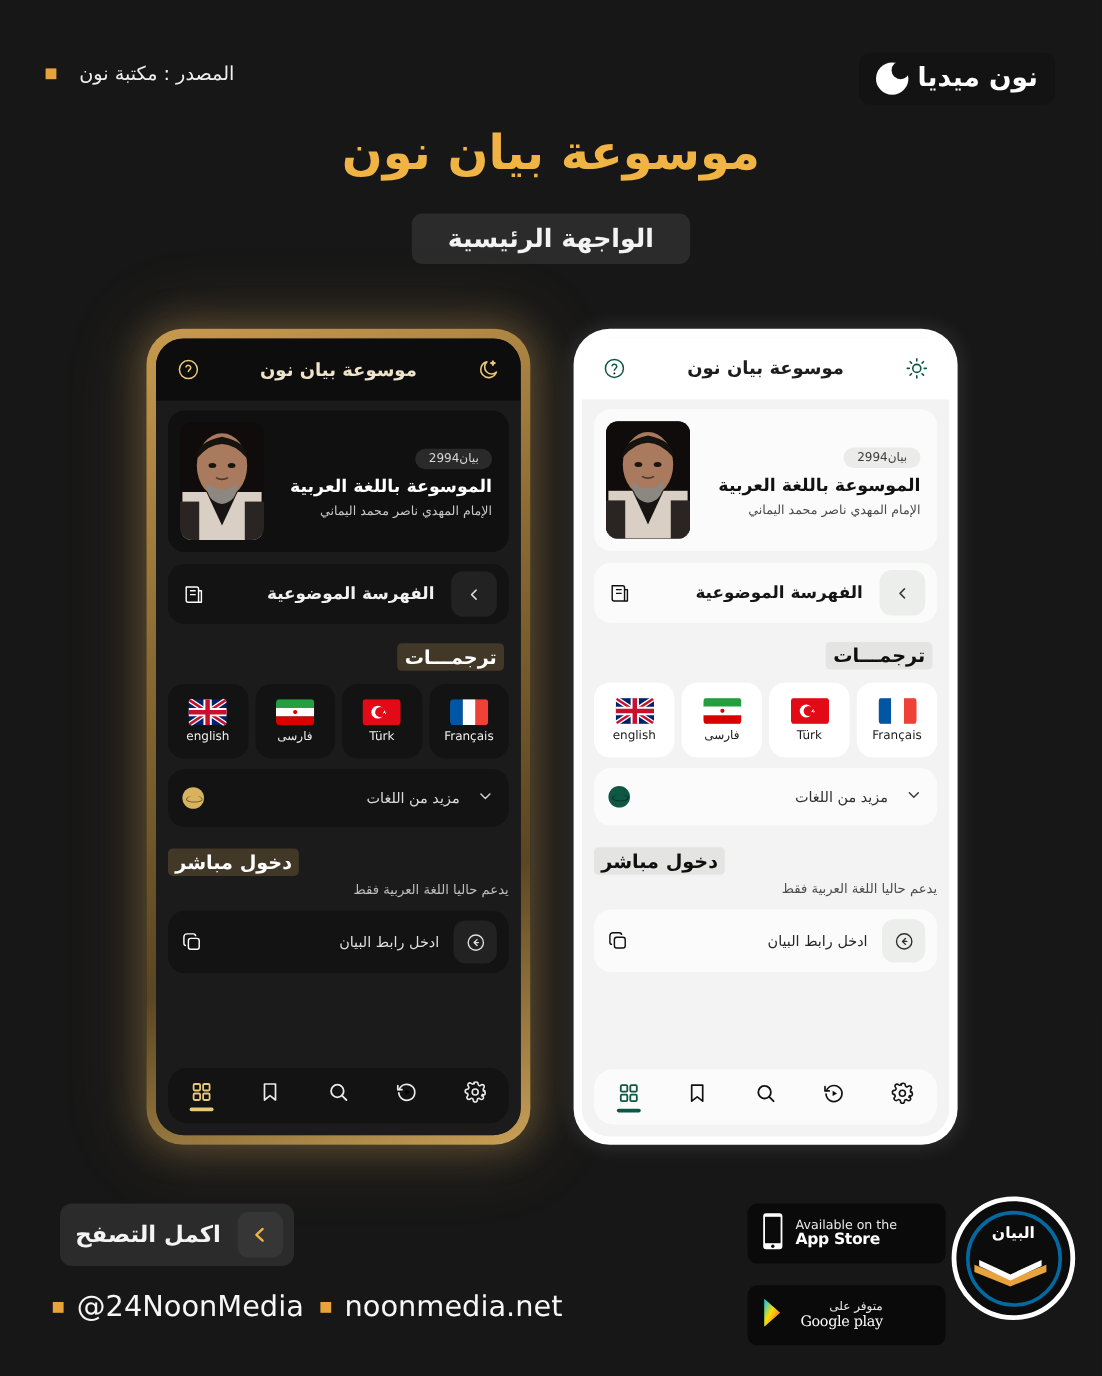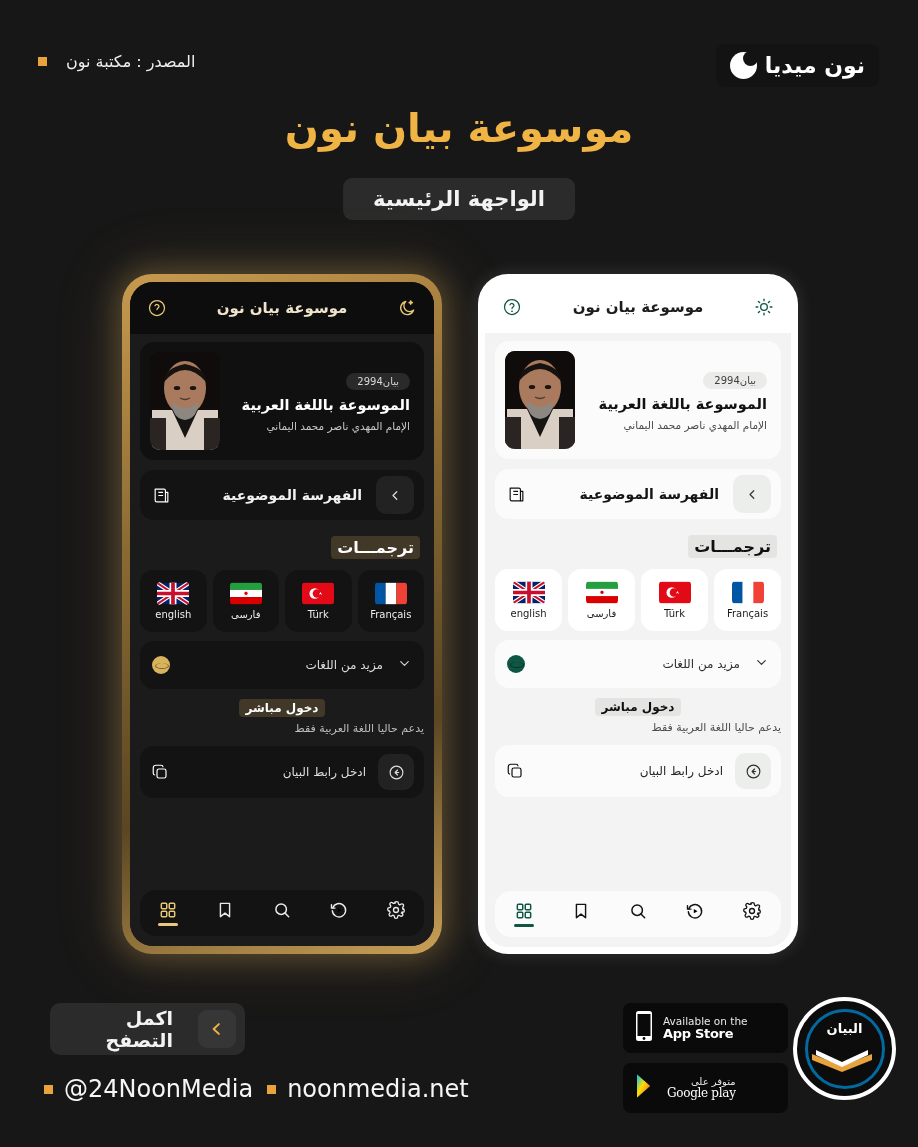--- a/index.html
+++ b/index.html
@@ -193,21 +193,21 @@
   .dark .globe { background:#d8b25c; }
   .light .globe { background:#0e5745; }
   .globe::after {
     content:""; position:absolute; left:3px; top:7px; width:12px; height:5px;
     border-radius:50%; border:1.2px solid rgba(0,0,0,.45); border-top:none;
   }
   .dark .more-row .caret svg { stroke:#cfcfcf; fill:none; }
   .light .more-row .caret svg { stroke:#3a3a3a; fill:none; }
 
   
-  .direct-head { margin-top:10px; text-align:center; font-size:12px; font-weight:bold; }
+  .direct-head { margin-top:18px; text-align:left; font-size:16px; font-weight:bold; }
   .direct-head .hl { display:inline-block; padding:2px 6px; border-radius:4px; }
   .dark .direct-head { color:#ffffff; }
   .dark .direct-head .hl { background:#413828; }
   .light .direct-head { color:#0f0f0f; }
   .light .direct-head .hl { background:#e4e5e3; }
   .direct-sub { text-align:right; font-size:11px; margin-top:5px; padding-left:2px; }
   .dark .direct-sub { color:#bdbdbd; }
   .light .direct-sub { color:#4d4d4d; }
 
   .link-row {
@@ -247,39 +247,39 @@
   .nav-underline { width:20px; height:2.5px; border-radius:2px; }
   .dark .nav-item.active .nav-underline { background:#e9c877; }
   .light .nav-item.active .nav-underline { background:#0e5745; }
   .nav-item:not(.active) .nav-underline { background:transparent; }
 
   
   .footer { position:absolute; left:0; top:985px; width:918px; height:162px; }
   .browse-btn {
     position:absolute; left:50px; top:18px;
     width:195px; height:52px; border-radius:10px; background:#2b2b2b;
-    display:flex; flex-direction:row-reverse; align-items:center; padding:8px 9px; gap:19px;
+    display:flex; flex-direction:row-reverse; align-items:center; padding:8px 9px; gap:8px;
   }
   .browse-btn .btxt { flex:1; text-align:right; color:#f4f4f4; font-size:19px; font-weight:bold; padding-right:6px;}
   .browse-btn .bchev {
     width:38px; height:38px; border-radius:9px; background:#363636;
     display:flex; align-items:center; justify-content:center;
   }
   .browse-btn .bchev svg { stroke:#f0b445; fill:none; }
 
   .handles {
     position:absolute; left:44px; top:1075px - 985px;
     top:90px;
     display:flex; flex-direction:row-reverse; align-items:center; gap:14px;
     direction:rtl;
   }
   .handles .h-item { display:flex; flex-direction:row-reverse; align-items:center; gap:11px; }
   .handles .h-text { color:#f6f6f6; font-size:24px; direction:ltr; }
 
-  .store-col { position:absolute; right:130px; top:18px; display:flex; flex-direction:column; gap:10px; }
+  .store-col { position:absolute; right:130px; top:18px; display:flex; flex-direction:column; gap:18px; }
   .store-badge {
     width:165px; height:50px; background:#0a0a0a; border-radius:8px;
     display:flex; align-items:center; gap:9px; padding:0 11px; direction:ltr;
   }
   .store-badge .st-lines { display:flex; flex-direction:column; line-height:1; }
   .store-badge .st-small { color:#e8e8e8; font-size:10.5px; }
   .store-badge .st-big { color:#ffffff; font-size:13px; font-weight:bold; letter-spacing:-.3px; }
   .store-badge .st-big-g { color:#ffffff; font-size:12px; letter-spacing:-.3px; font-family:"DejaVu Serif", serif; }
   .st-small-ar { color:#e8e8e8; font-size:10px; direction:rtl; text-align:right; }
 

